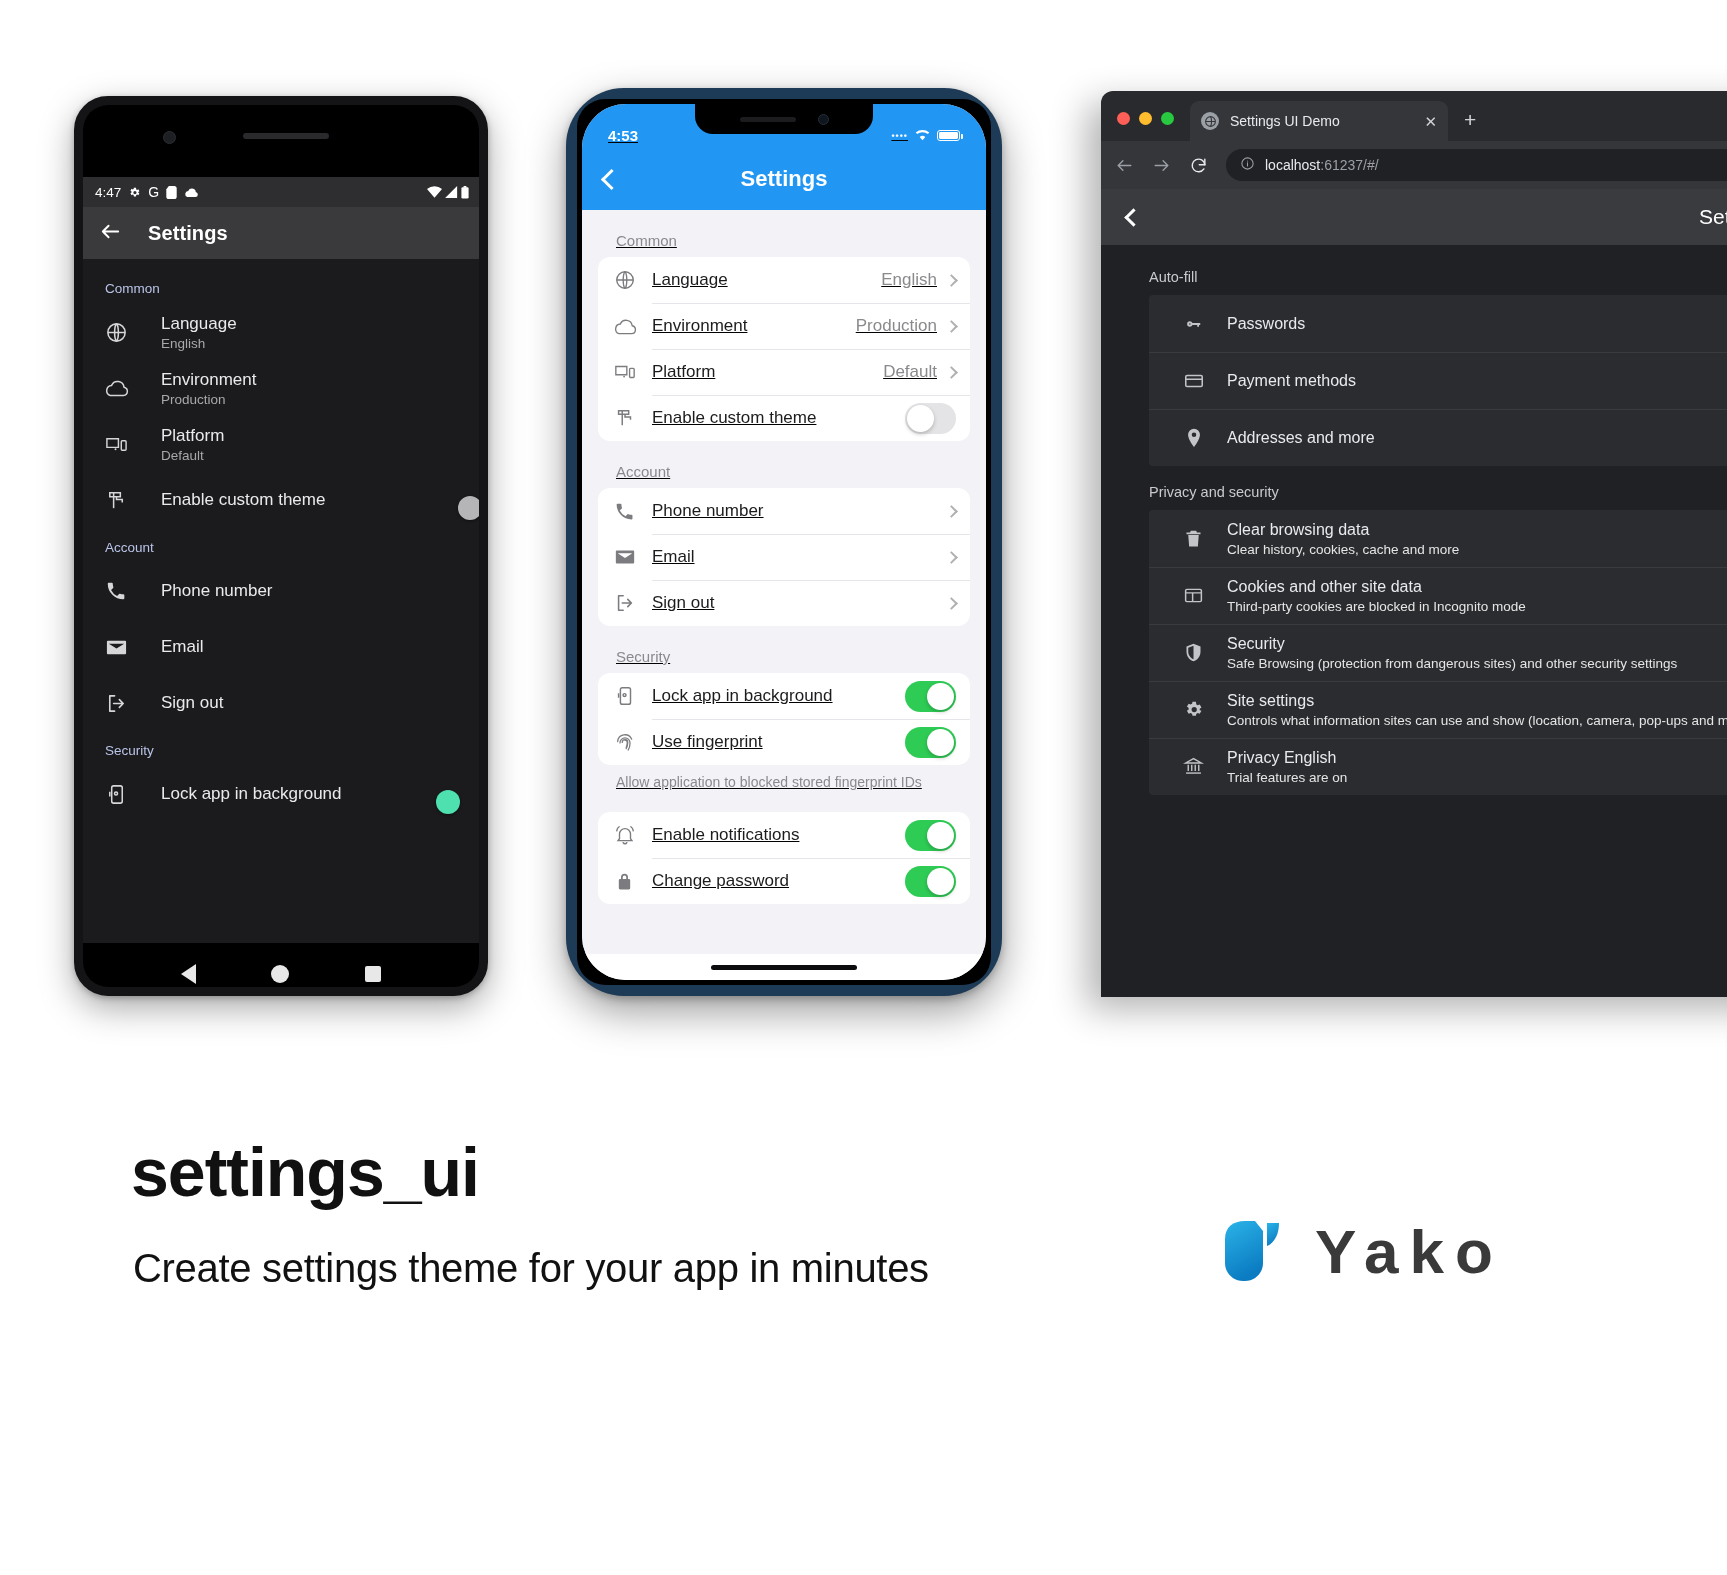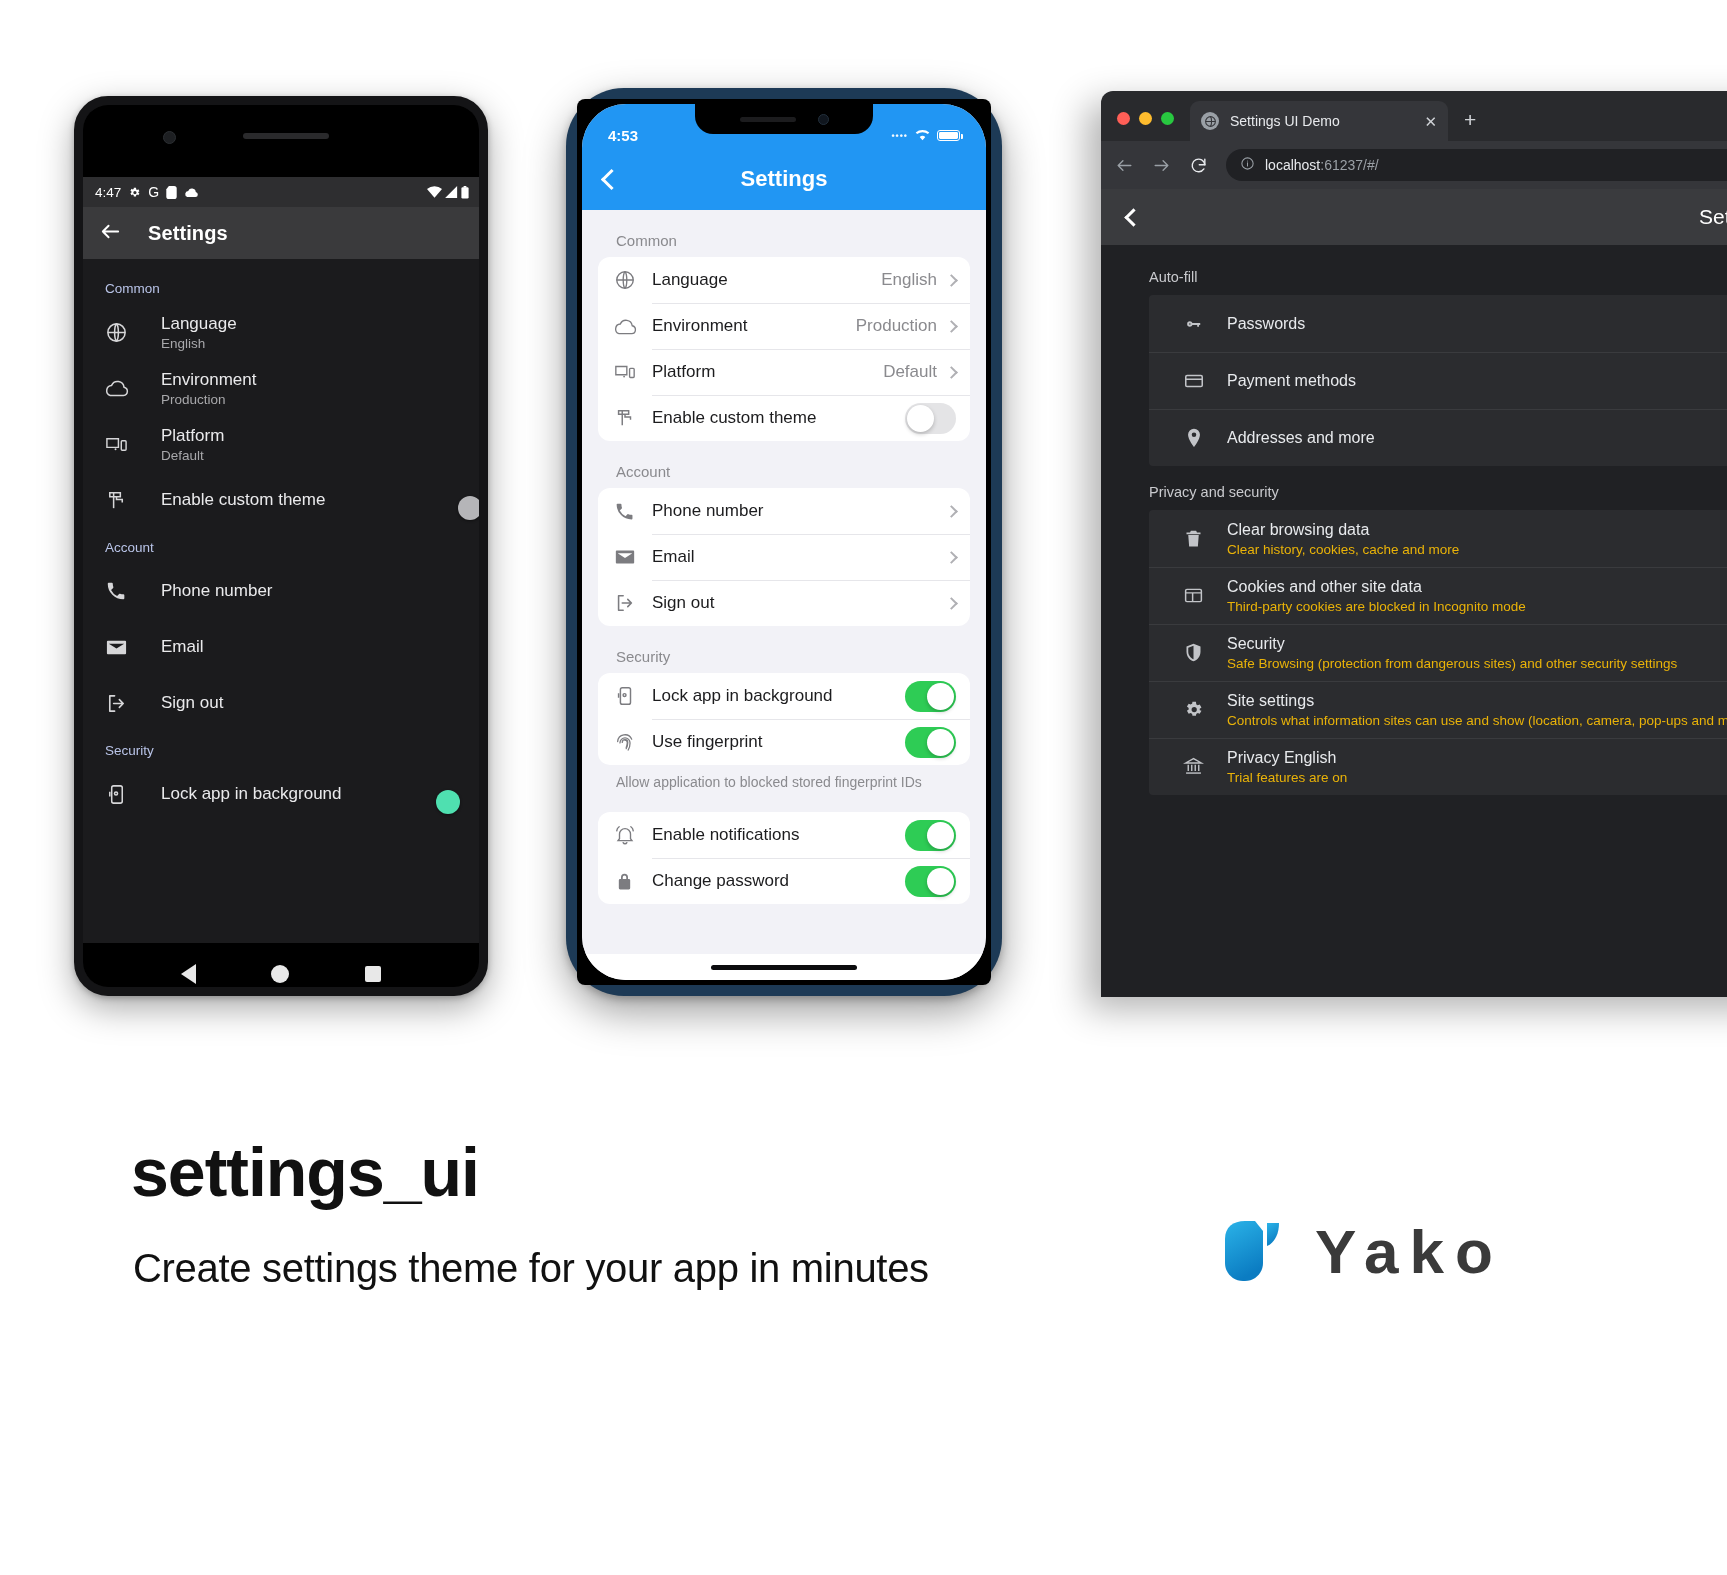--- a/index.html
+++ b/index.html
@@ -94,22 +94,23 @@
     position: absolute;
     left: 566px; top: 88px;
     width: 436px; height: 908px;
     background: #1d3a56;
     border-radius: 58px;
     padding: 11px;
     box-shadow: 0 16px 40px rgba(0,0,0,.38), 0 3px 8px rgba(0,0,0,.25);
   }
   .ios-inner {
     width: 100%; height: 100%;
-    background: #000; border-radius: 8px; padding: 5px;
+    background: #000; border-radius: 28px; padding: 5px;
     position: relative;
+    text-decoration: underline;
   }
   .ios-screen {
     width: 100%; height: 100%;
     background: #f2f2f7; border-radius: 44px; overflow: hidden;
     position: relative; display: flex; flex-direction: column;
   }
   .ios-notch {
     position: absolute; left: 50%; transform: translateX(-50%); top: 0;
     width: 178px; height: 30px; background: #000;
     border-bottom-left-radius: 18px; border-bottom-right-radius: 18px;
@@ -203,21 +204,21 @@
   .web-appbar .w-title { margin-left: auto; font-size: 21px; }
   .web-chev { width: 13px; height: 13px; border-left: 3px solid #fff; border-bottom: 3px solid #fff; transform: rotate(45deg); }
   .web-body { padding-top: 6px; }
   .web-section-h { color: #c9cace; font-size: 14.5px; padding: 18px 0 10px 48px; }
   .web-card { background: #2b2c2f; margin-left: 48px; border-radius: 4px; overflow: hidden; }
   .web-row { display: flex; align-items: center; min-height: 57px; padding: 9px 20px 9px 34px; position: relative; }
   .web-row + .web-row::before { content:''; position:absolute; left:0; right:0; top:0; height:1px; background:#3a3b3e; }
   .web-row .w-ic { width: 36px; flex: 0 0 36px; color: #c2c4c8; display: flex; align-items: center; }
   .web-row .w-txt { margin-left: 8px; min-width: 0; }
   .web-row .w-ttl { color: #e8eaed; font-size: 16px; white-space: nowrap; }
-  .web-row .w-sub { color: #eab308; font-size: 13.5px; margin-top: 3px; white-space: nowrap; }
+  .web-row .w-sub { color: #e5e5e5; font-size: 13.5px; margin-top: 3px; white-space: nowrap; }
 
   
   .footer-title {
     position: absolute; left: 131px; top: 1133px;
     font-size: 68px; font-weight: 700; color: #111;
     letter-spacing: -1px;
   }
   .footer-sub {
     position: absolute; left: 133px; top: 1246px;
     font-size: 40px; color: #111; letter-spacing: -.3px;

